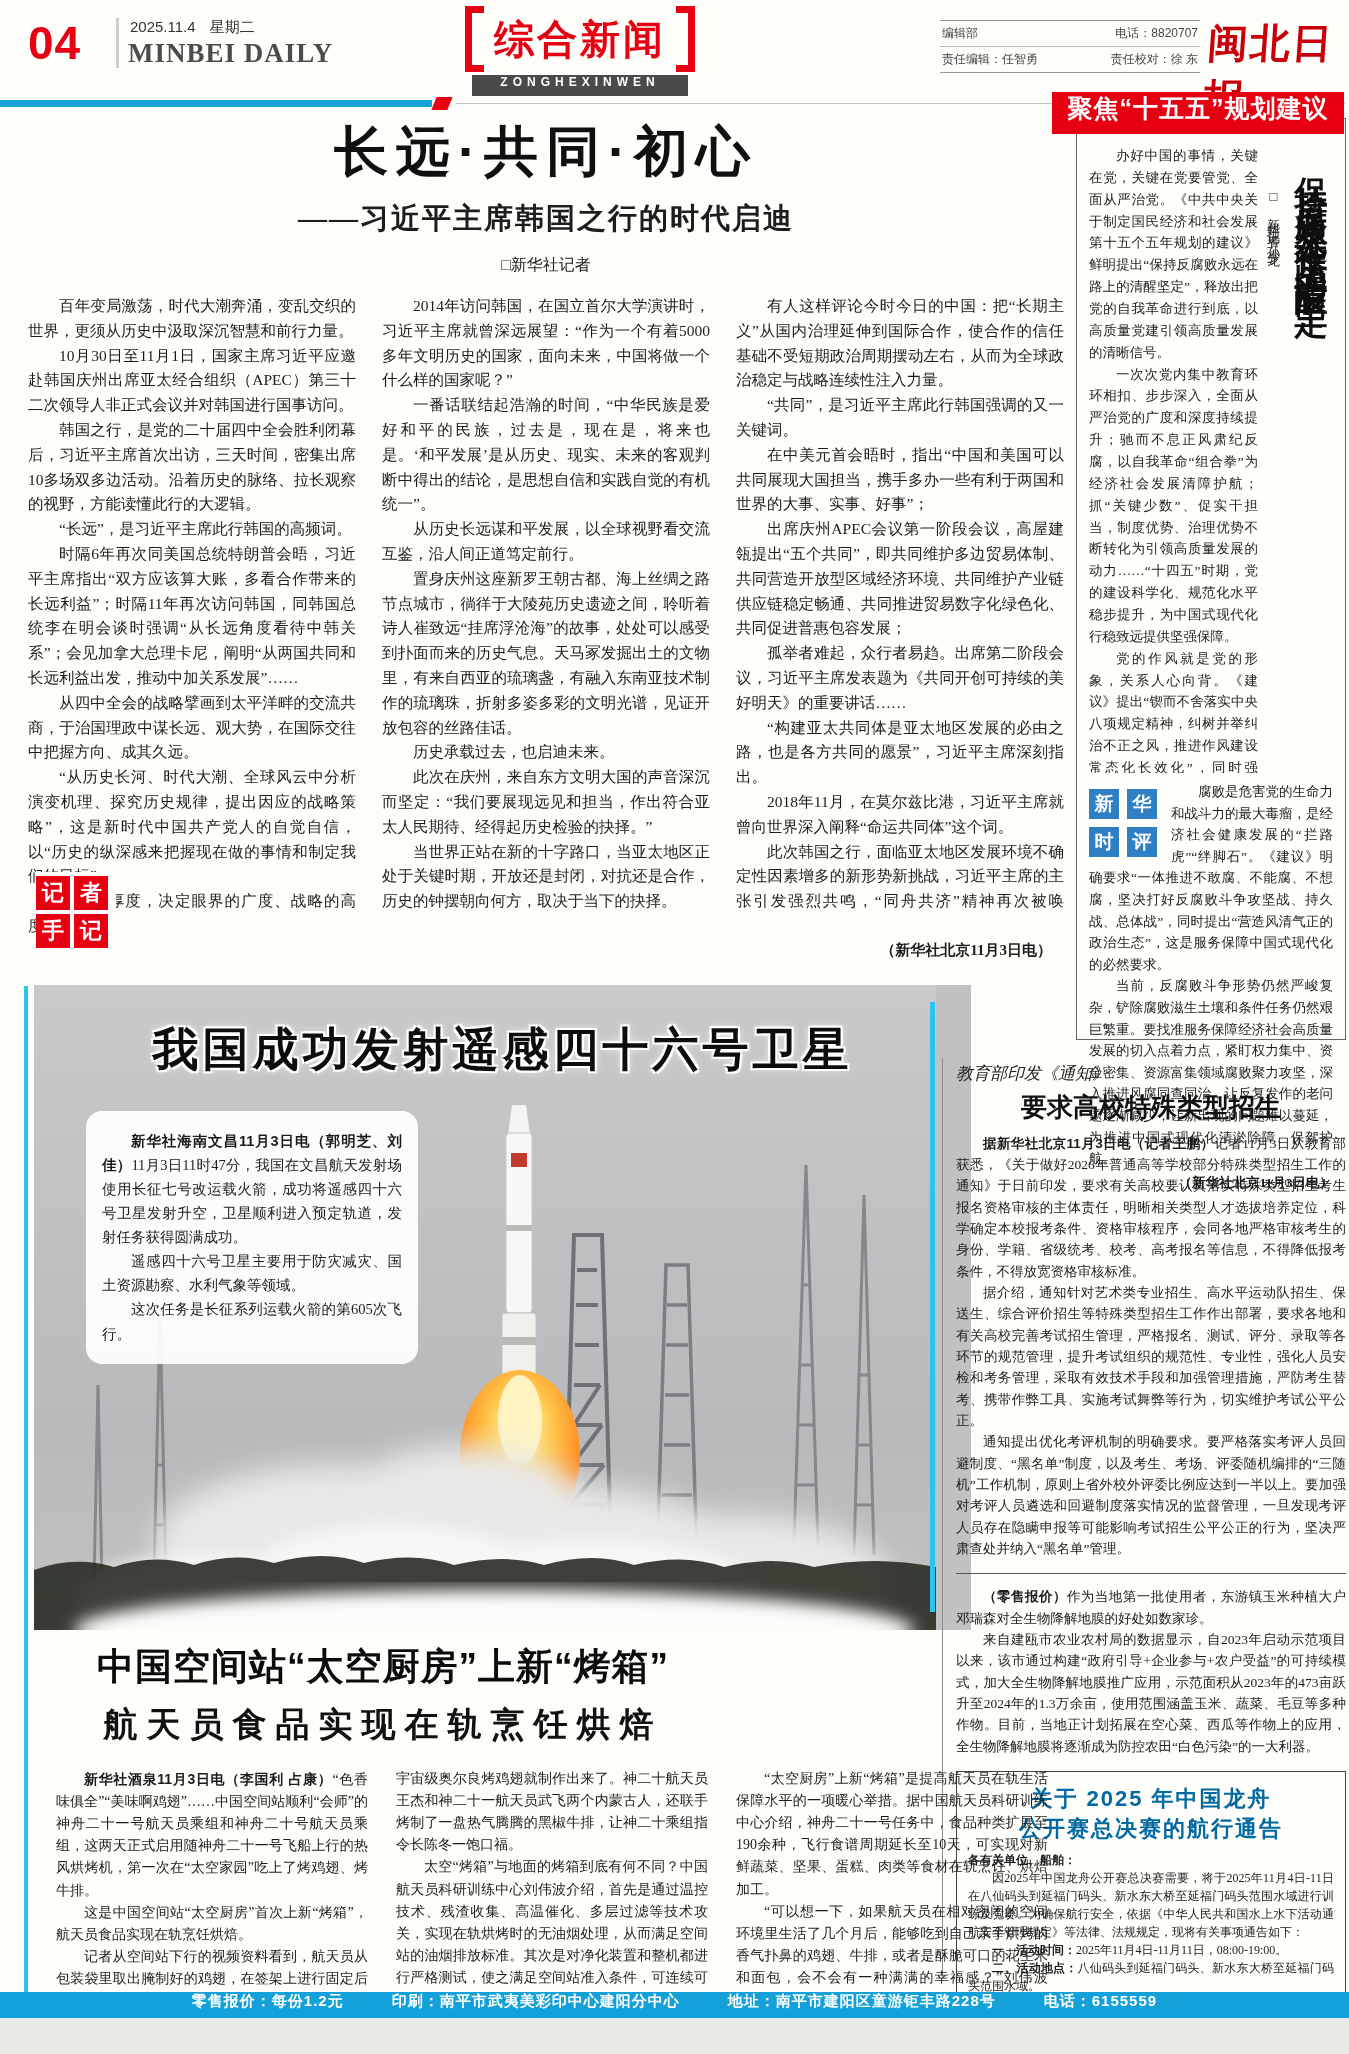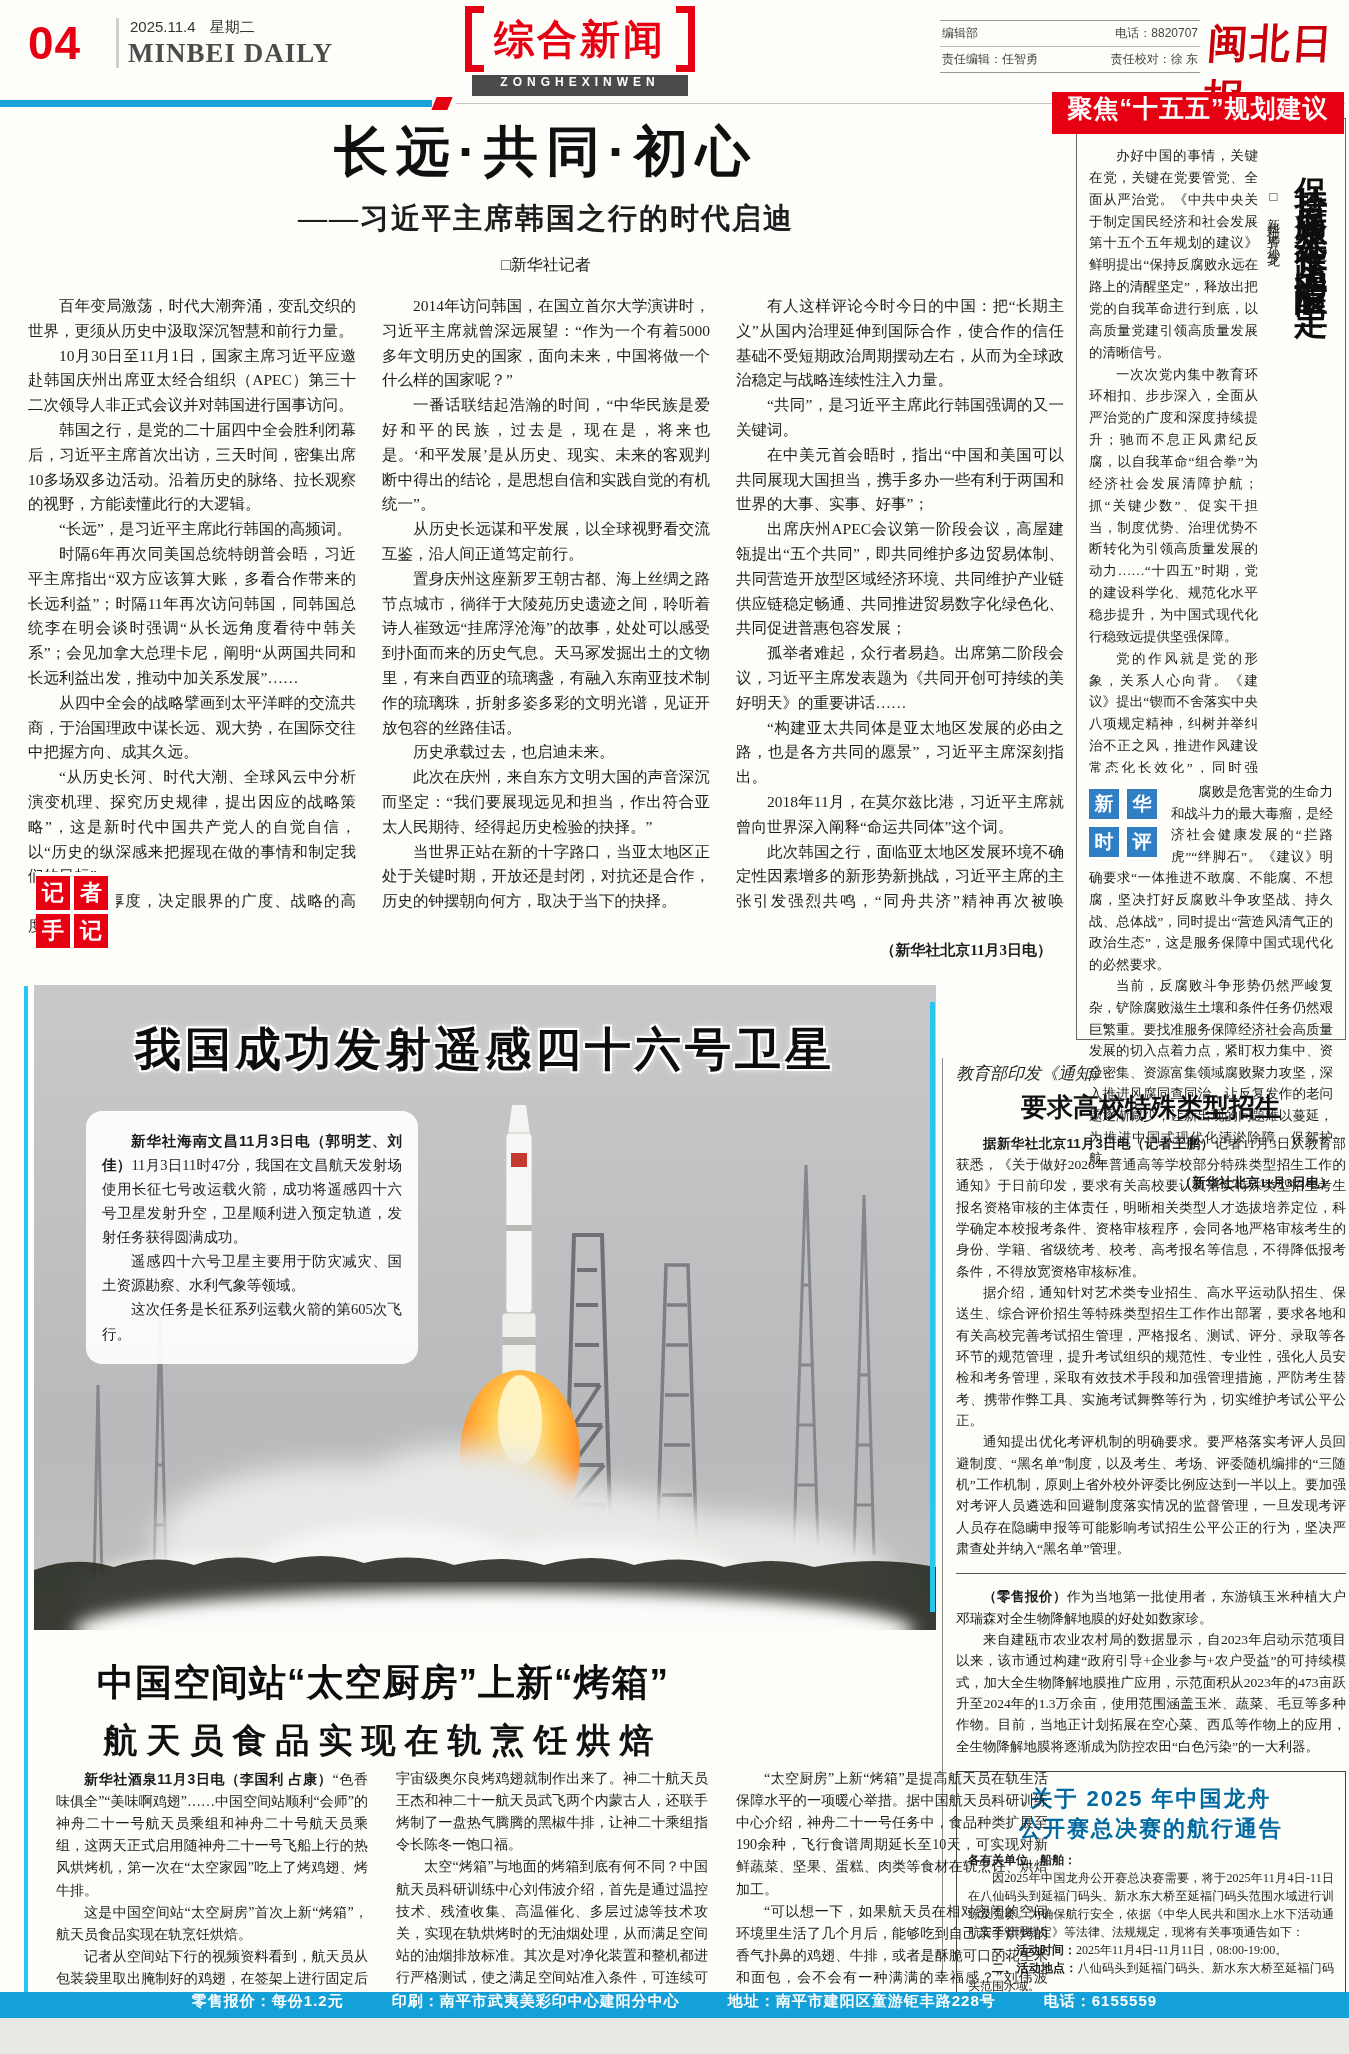--- a/index.html
+++ b/index.html
@@ -54,21 +54,21 @@
   .focus-byline{writing-mode:vertical-rl;font:13px "Liberation Serif",serif;color:#222;padding-top:44px;letter-spacing:4px;}
   .focus-title{writing-mode:vertical-rl;font:900 33px "Liberation Sans",sans-serif;color:#0e0e0e;
                letter-spacing:9px;padding-top:6px;}
   .focus-rest{margin-top:8px;font-size:13.5px;line-height:1.6;text-align:justify;}
   .focus-rest p{margin:0;text-indent:2em;}
   .xh-badge{float:left;margin:8px 10px 2px 0;}
   .xh-badge .badge span{width:30px;height:30px;font-size:19px;}
   .focus-dateline{text-align:right;font:bold 13.5px "Liberation Serif",serif;margin-top:4px;}
   
   .cyan-left{position:absolute;left:24px;top:986px;width:4px;height:1048px;background:#29c5ee;}
-  .photo{position:absolute;left:34px;top:985px;width:902px;height:645px;overflow:hidden;background:#bfc1c3;}
+  .photo{position:absolute;left:34px;top:985px;width:902px;height:645px;overflow:hidden;background:#bfc1c3;padding-left:35px;}
   .photo-frame{position:absolute;left:930px;top:1002px;width:5px;height:610px;background:#29c5ee;}
   .photo svg{position:absolute;inset:0;}
   .photo-headline{position:absolute;left:0;top:34px;width:100%;text-align:center;
      font:900 46px "Liberation Sans",sans-serif;color:#0d0d0d;letter-spacing:4px;
      text-shadow:-2px -2px 0 #fff,2px -2px 0 #fff,-2px 2px 0 #fff,2px 2px 0 #fff,0 0 8px #fff;}
   .photo-caption{position:absolute;left:52px;top:126px;width:300px;background:rgba(255,255,255,.93);
      border-radius:16px;padding:18px 16px;font-size:14.5px;line-height:1.66;text-align:justify;}
   .photo-caption p{margin:0;text-indent:2em;}
   
   .vrule-b{position:absolute;left:942px;top:1058px;width:1px;height:920px;background:#8a8a8a;}
@@ -78,21 +78,21 @@
   .edu-title .l2{letter-spacing:7px;}
   .small-body{margin-top:8px;font-size:13.5px;line-height:1.58;text-align:justify;}
   .small-body p{margin:0;text-indent:2em;}
   .colB .divider{margin:14px 0 12px;border-top:1px solid #555;}
   .notice{margin-top:14px;border:1.5px solid #444;padding:12px 11px 10px;}
   .notice-title{text-align:center;font:800 22px "Liberation Sans",sans-serif;line-height:1.35;letter-spacing:2px;color:#0369a1;}
   .notice-body{margin-top:8px;font-size:12px;line-height:1.5;text-align:justify;}
   .notice-body p{margin:0;text-indent:2em;}
   .notice-body p.salut{text-indent:0;font-weight:bold;}
   
-  .oven-head{position:absolute;left:30px;top:1642px;width:706px;text-align:center;margin-top:16px;}
+  .oven-head{position:absolute;left:30px;top:1642px;width:706px;text-align:center;}
   .oven-head .t1{font:900 37px "Liberation Sans",sans-serif;color:#0c0c0c;letter-spacing:1px;}
   .oven-head .t2{margin-top:10px;font:bold 34px "Liberation Serif",serif;color:#111;letter-spacing:9px;}
   .oven-body{position:absolute;left:56px;top:1768px;width:992px;height:262px;overflow:hidden;
              column-count:3;column-gap:28px;font-size:14px;line-height:1.58;text-align:justify;}
   .oven-body p{margin:0;text-indent:2em;}
   
   .footer{position:absolute;left:0;top:1992px;width:1349px;height:42px;background:#14a0d8;color:#fff;
           text-align:center;line-height:42px;font:bold 15px "Liberation Sans",sans-serif;letter-spacing:1px;
           white-space:pre;}
   b.ld{font-family:"Liberation Sans",sans-serif;font-weight:bold;}

